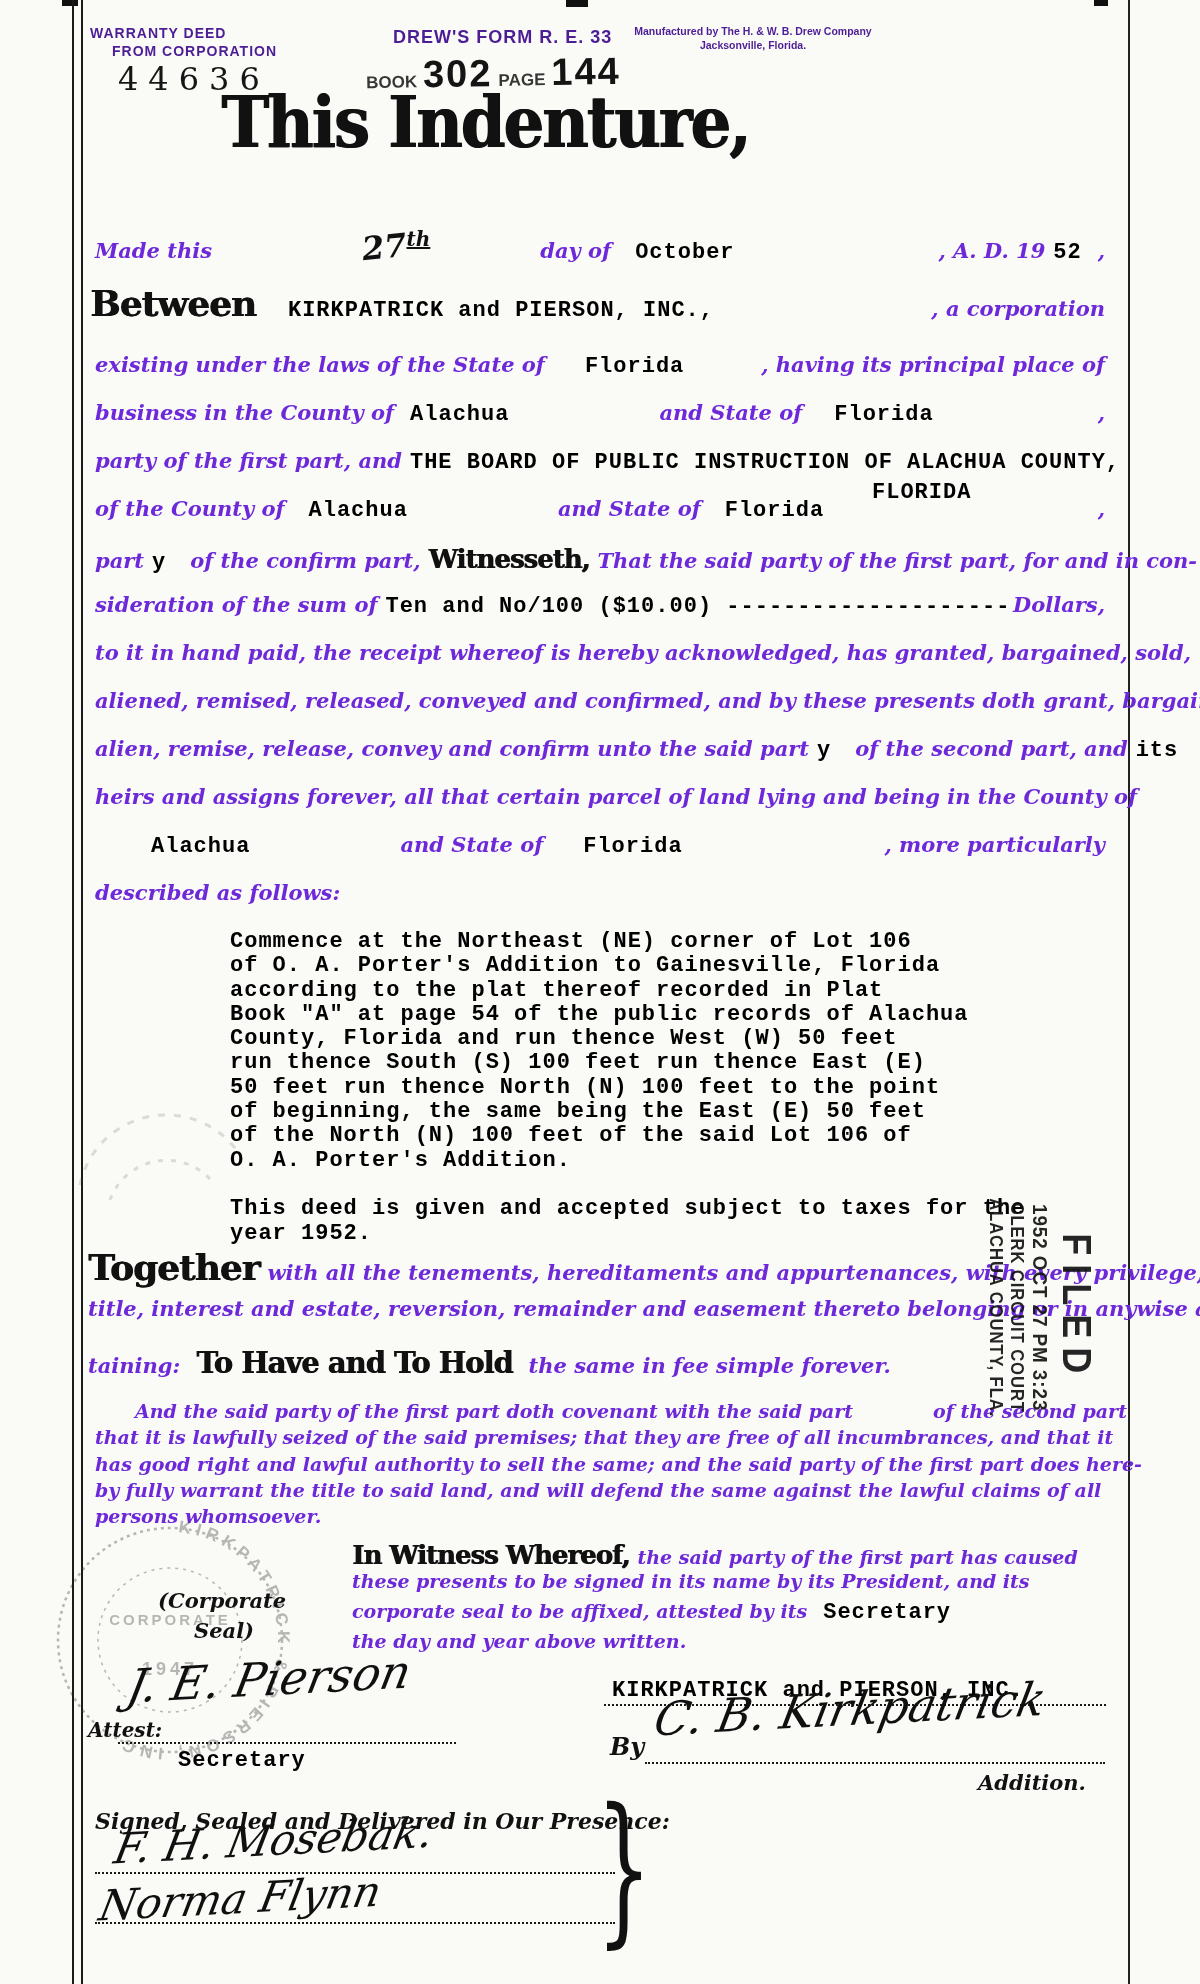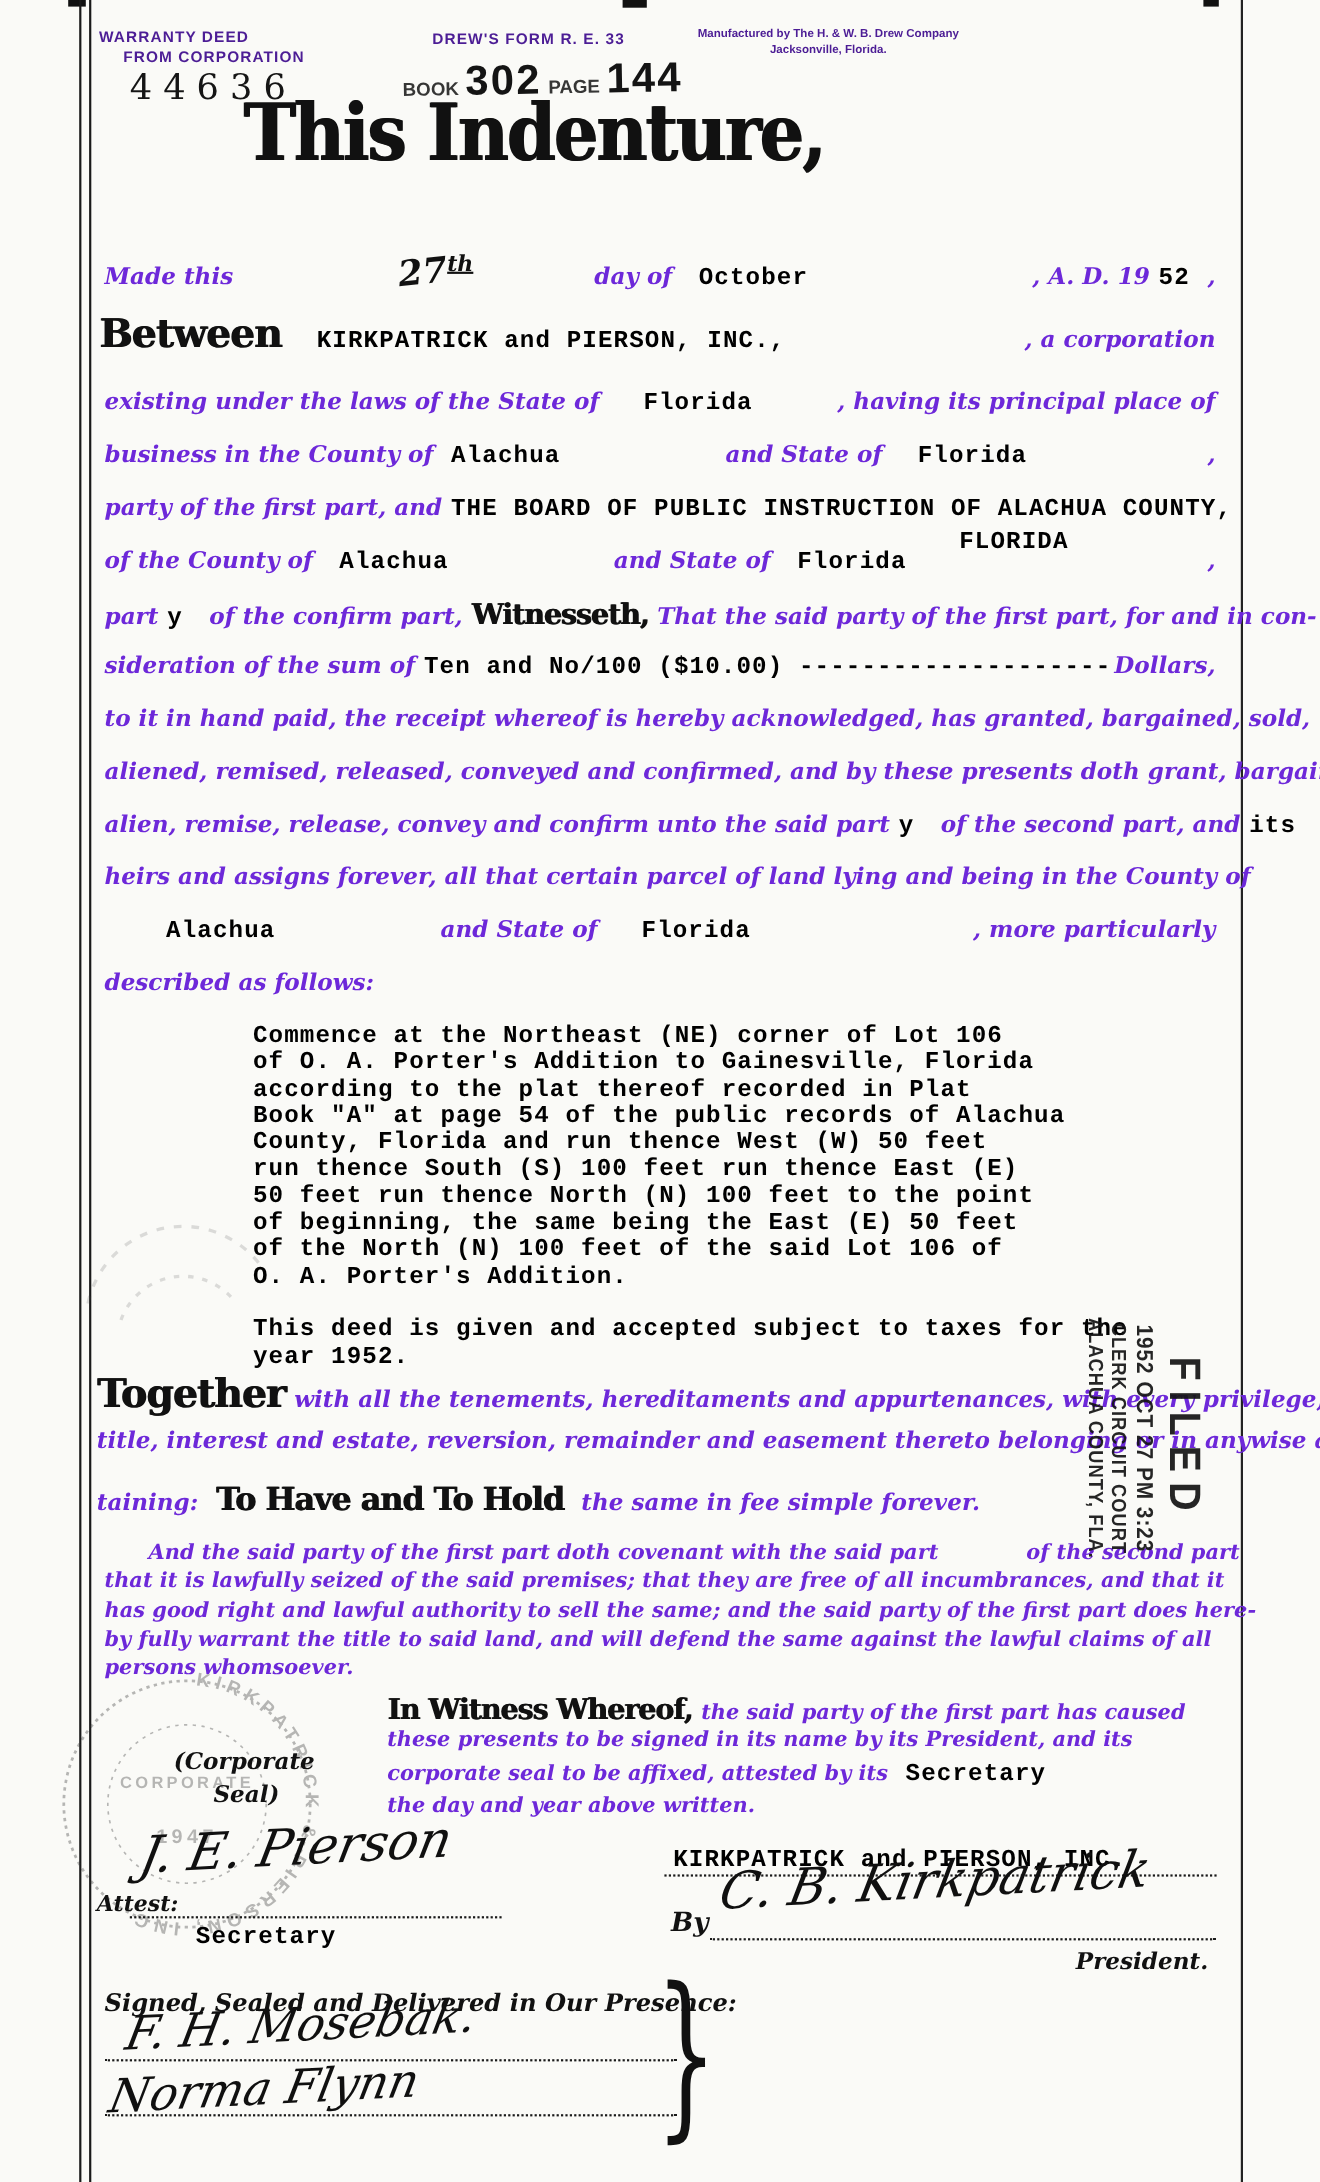--- a/index.html
+++ b/index.html
@@ -7,21 +7,21 @@
         font-family:"DejaVu Serif",serif;color:#111;}
   .abs{position:absolute;}
   
   #rule-left{left:72px;top:0;height:1984px;width:7px;border-left:2px solid #1a1a1a;border-right:2px solid #1a1a1a;}
   #rule-right{left:1128px;top:0;height:1984px;width:0;border-left:2px solid #222;}
   .speck{background:#111;}
   
   .hdr-sans{font-family:"Liberation Sans",sans-serif;font-weight:bold;color:#4c1d95;}
   #hdr-left{left:90px;top:24px;font-size:14px;letter-spacing:1px;line-height:18px;}
   #hdr-left .l2{margin-left:22px;}
-  #hdr-center{left:393px;top:27px;font-size:14px;letter-spacing:1px;}
+  #hdr-center{left:393px;top:27px;font-size:18px;letter-spacing:1px;}
   #hdr-right{left:628px;top:24px;width:250px;text-align:center;font-size:10.5px;line-height:14px;}
   #instrument{left:118px;top:60px;font-size:32px;letter-spacing:10px;color:#151515;}
   #bookpage{left:366px;top:52px;display:flex;align-items:baseline;gap:6px;transform:rotate(-1deg);color:#141414;}
   #bookpage .small{font-family:"Liberation Sans",sans-serif;font-weight:bold;font-size:17px;opacity:.85;}
   #bookpage .big{font-family:"Liberation Sans",sans-serif;font-weight:bold;font-size:38px;letter-spacing:2px;}
   
   #deed-title{left:0;top:84px;width:970px;text-align:center;font-size:64px;font-weight:bold;
     letter-spacing:-2px;transform:scaleY(1.12);text-shadow:1.2px 0 0 currentColor;}
   .bl,.bl2,.blw{font-weight:bold;letter-spacing:-1px;text-shadow:.8px 0 0 currentColor;}
   .bl{font-size:36px;} .bl2{font-size:29px;} .blw{font-size:26px;}
@@ -353,21 +353,21 @@
   <div class="dotline" id="dot-company"></div>
 
   <div class="abs" id="attest-label">Attest:</div>
   <div class="abs sig" id="sig-secretary">J. E. Pierson</div>
   <div class="dotline" id="dot-attest"></div>
   <div class="abs t" id="secretary-label">Secretary</div>
 
   <div class="abs" id="by-label">By</div>
   <div class="abs sig" id="sig-president">C. B. Kirkpatrick</div>
   <div class="dotline" id="dot-by"></div>
-  <div class="abs" id="president-label">President.</div>
+  <div class="abs" id="president-label">Addition.</div>
 
   <div class="abs" id="presence-label">Signed, Sealed and Delivered in Our Presence:</div>
   <div class="abs sig" id="sig-w1">F. H. Mosebak.</div>
   <div class="dotline" id="dot-w1"></div>
   <div class="abs sig" id="sig-w2">Norma Flynn</div>
   <div class="dotline" id="dot-w2"></div>
   <div class="abs" id="brace">}</div>
 
 </div>
 

